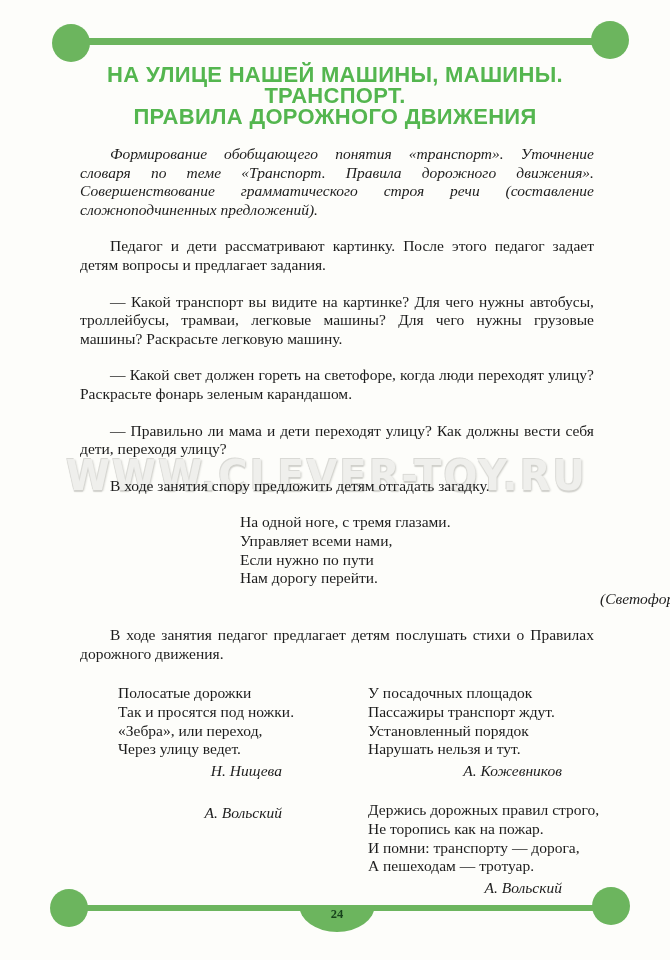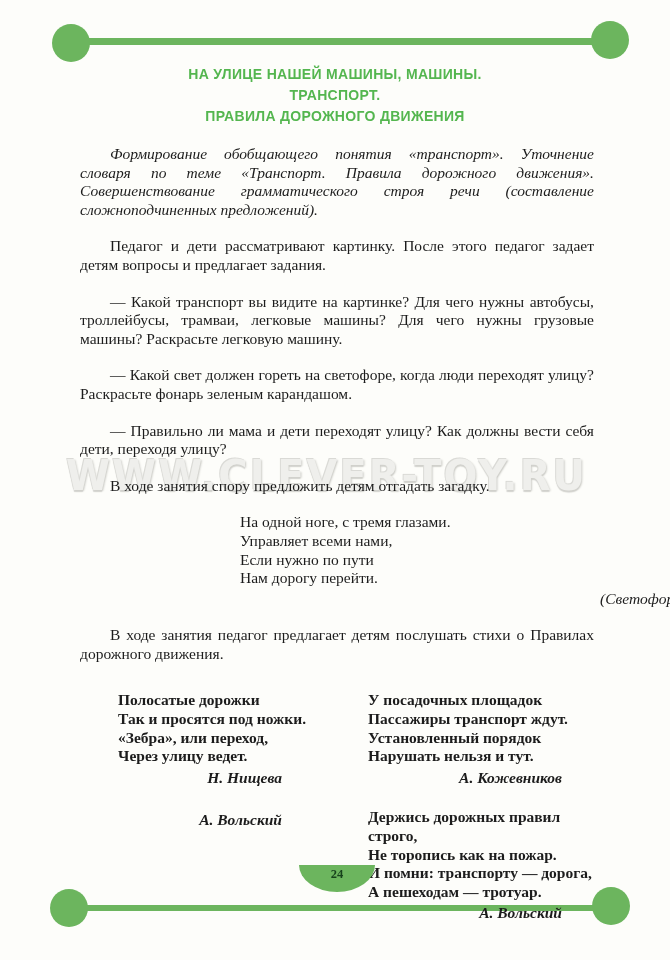--- a/index.html
+++ b/index.html
@@ -25,21 +25,21 @@
   .decor-circle { width: 38px; height: 38px; border-radius: 50%; }
   .decor-line-top    { left: 78px;  top: 38px;  width: 520px; height: 7px; }
   .circle-top-left   { left: 52px;  top: 24px; }
   .circle-top-right  { left: 591px; top: 21px; }
   .decor-line-bottom { left: 78px;  top: 905px; width: 520px; height: 6px; }
   .circle-bottom-left  { left: 50px;  top: 889px; }
   .circle-bottom-right { left: 592px; top: 887px; }
 
   .pagenum-bulge {
     position: absolute;
-    left: 299px; top: 865px;
+    left: 299px; top: 905px;
     width: 76px; height: 27px;
     background: var(--green);
     border-radius: 0 0 38px 38px / 0 0 27px 27px;
     z-index: 2;
     text-align: center;
     font-size: 12.5px;
     font-weight: bold;
     line-height: 19px;
     color: var(--pagenum-color);
   }
@@ -62,21 +62,21 @@
 
   
   .title {
     position: relative;
     z-index: 1;
     margin: 0;
     padding-top: 64px;
     text-align: center;
     font-family: "Liberation Sans", sans-serif;
     font-weight: bold;
-    font-size: 14px;
+    font-size: 22px;
     line-height: 21px;
     letter-spacing: 0.3px;
     color: var(--title-green);
     white-space: pre-line;
   }
 
   
   .content {
     position: relative;
     z-index: 1;
@@ -94,23 +94,22 @@
     font-style: italic;
     margin: 2px 0 6px 360px;
     text-align: left;
   }
 
   
   .poems {
     display: grid;
     grid-template-columns: 250px 242px;
     row-gap: 21px;
-    margin: 28px 0 0 56px;
+    margin: 21px 0 0 56px;
     text-align: left;
-    font-weight: bold;
   }
   .poem-lines { white-space: pre-line; }
   .poem-author {
     font-style: italic;
     text-align: right;
     margin-top: 3px;
   }
   .poem-left  .poem-author { padding-right: 86px; }
   .poem-right .poem-author { padding-right: 48px; }
 </style>

